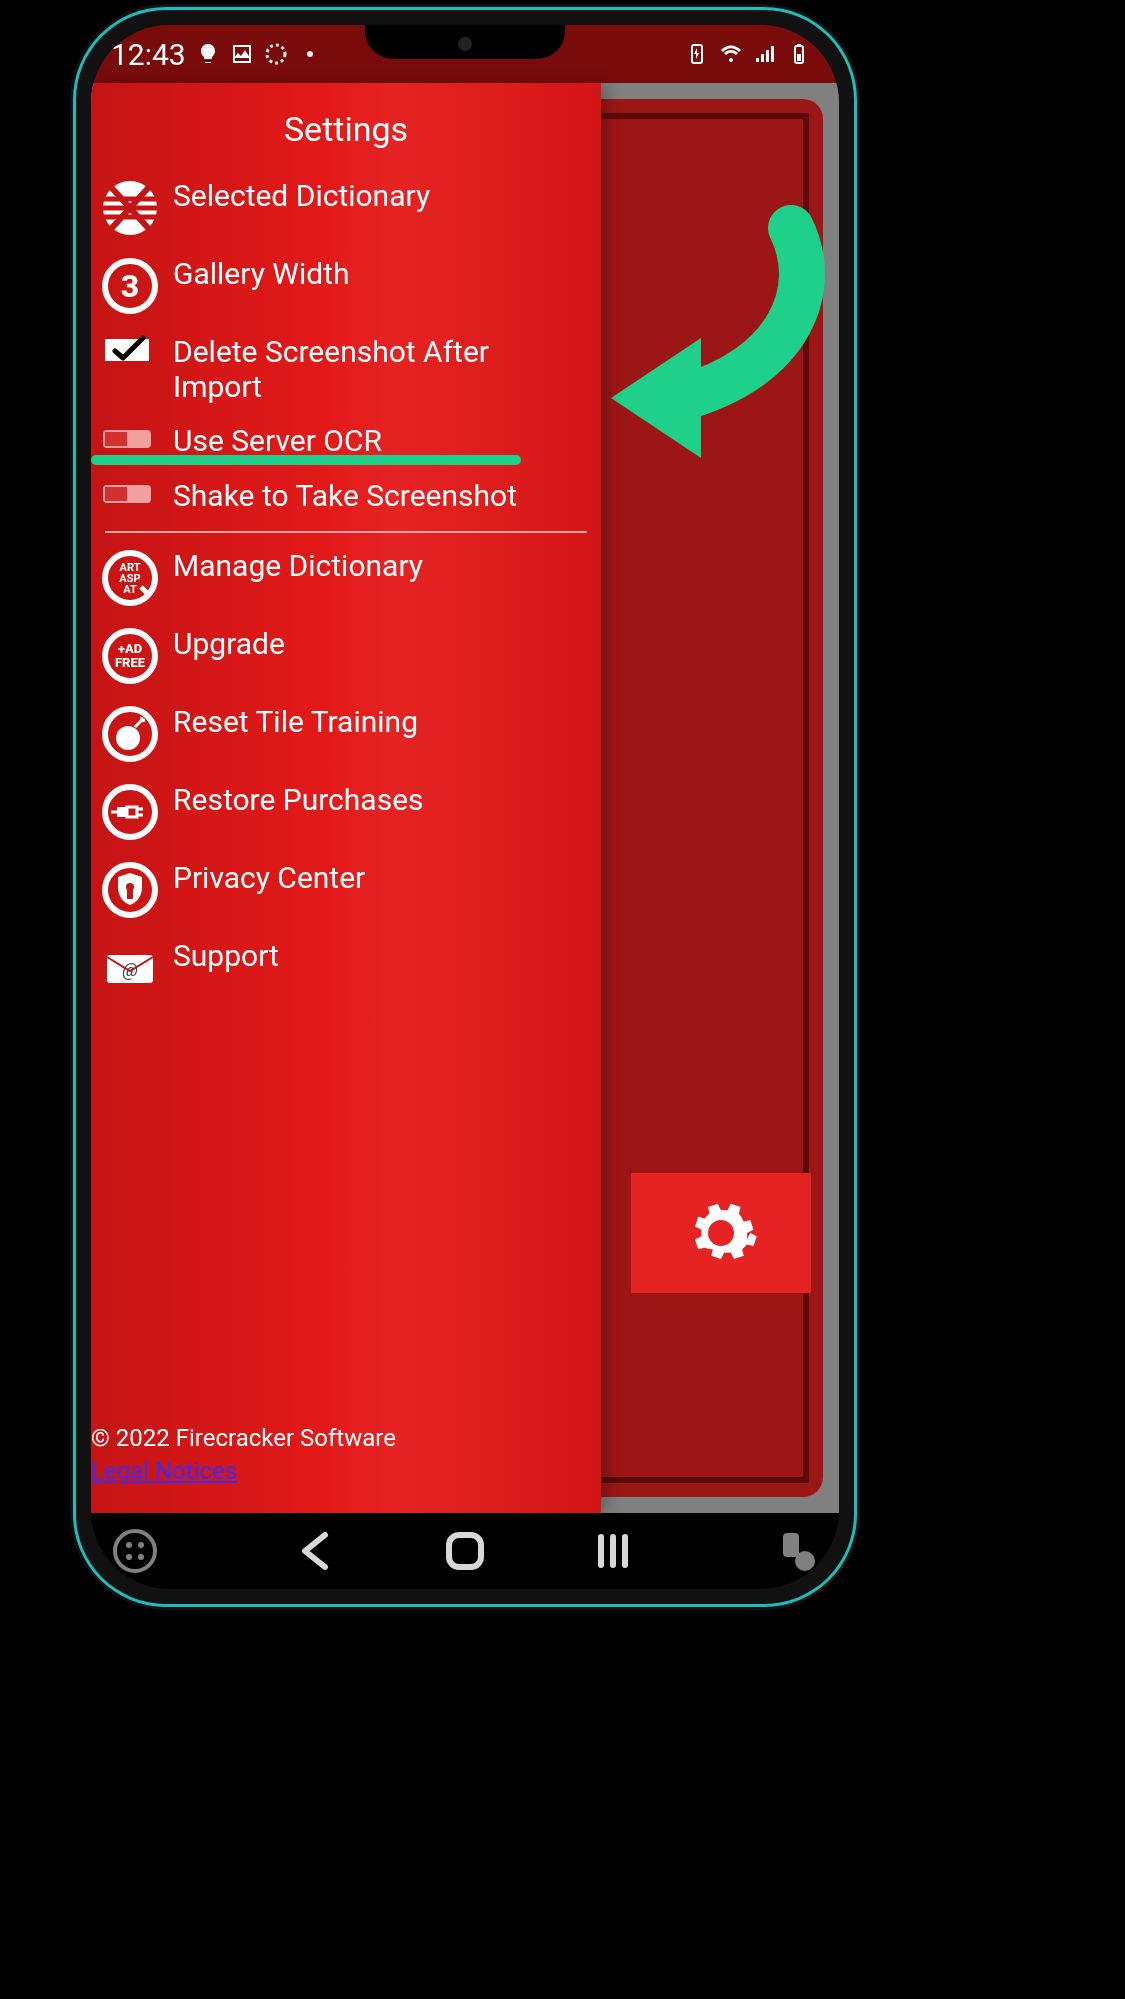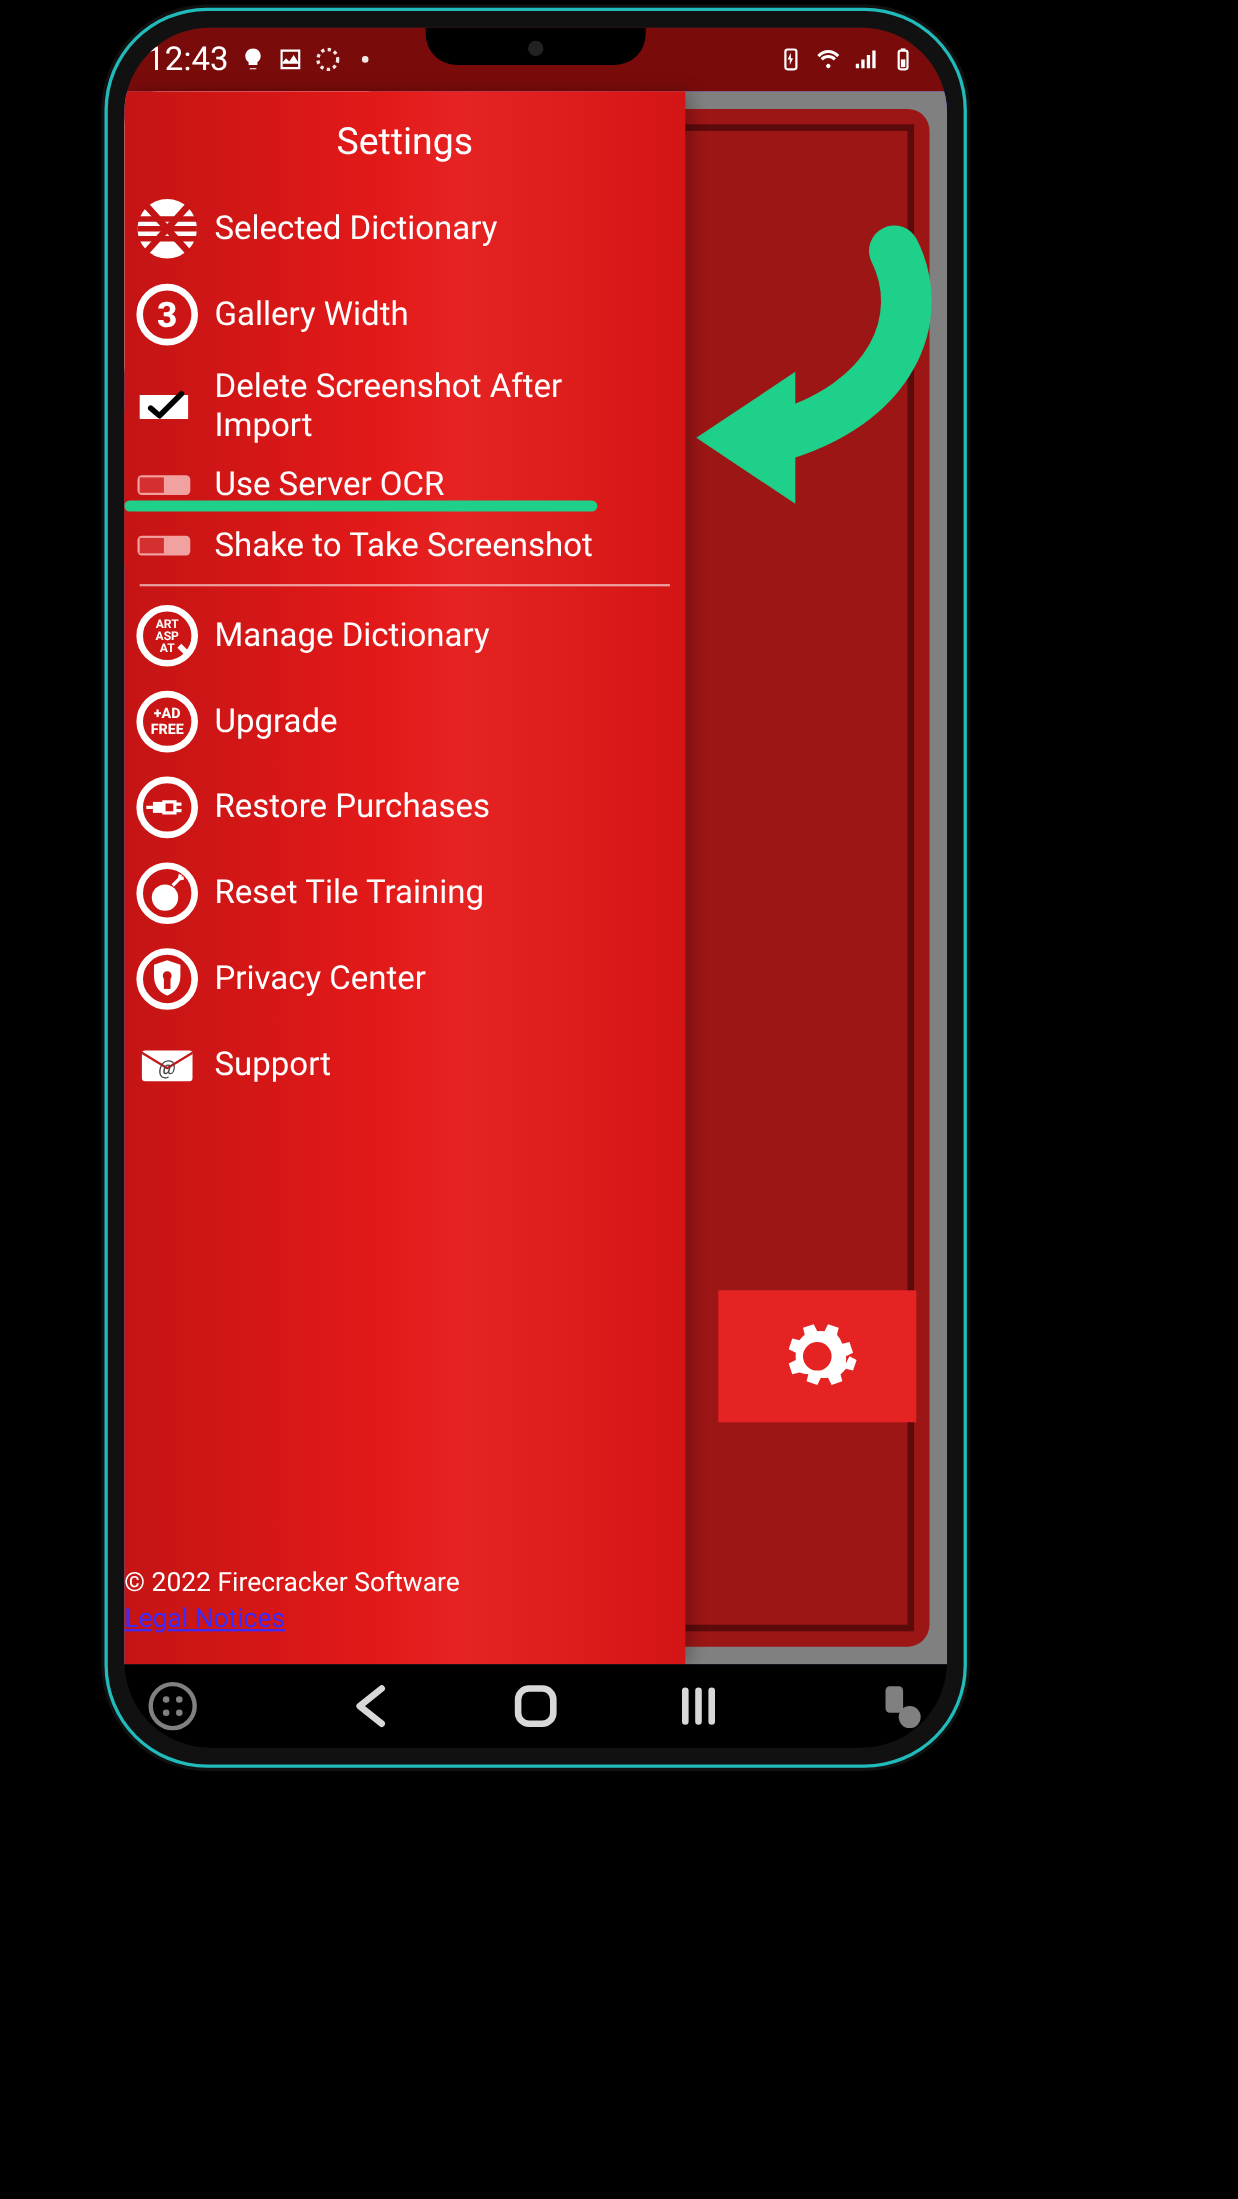--- a/index.html
+++ b/index.html
@@ -7,21 +7,21 @@
     background: #000;
     width: 1125px;
     height: 1999px;
     font-family: -apple-system, Roboto, "Helvetica Neue", Arial, sans-serif;
     position: relative;
     overflow: hidden;
   }
   
   .phone {
     position: absolute;
-    left: 98px;
+    left: 76px;
     top: 10px;
     width: 778px;
     height: 1594px;
     border-radius: 90px;
     background: #111;
     box-shadow: 0 0 0 3px #2bb, 0 0 0 6px #111;
   }
   .screen {
     position: absolute;
     left: 15px;
@@ -108,21 +108,21 @@
     box-shadow: 6px 0 14px rgba(0,0,0,.25);
   }
   .panel-title {
     text-align: center;
     font-size: 34px;
     font-weight: 400;
     padding: 26px 0 20px;
   }
   .row {
     display: flex;
-    align-items: center;
+    align-items: flex-start;
     gap: 14px;
     padding: 10px 16px 10px 10px;
   }
   .row .icon {
     width: 58px;
     height: 58px;
     flex-shrink: 0;
     display: flex;
     align-items: center;
     justify-content: center;
@@ -345,38 +345,38 @@
                 <text x="29" y="40" font-size="13" text-anchor="middle" fill="#fff" font-weight="800">FREE</text>
               </svg>
           </span>
           <span class="label">Upgrade</span>
         </div>
 
         <div class="row">
           <span class="icon ring">
             <svg viewBox="0 0 58 58">
                 <circle class="outline" cx="29" cy="29" r="25"></circle>
+                <circle cx="27" cy="33" r="12" fill="#fff"></circle>
+                <path d="M34 22l6-6M40 16l4-1M40 16l1-4" stroke="#fff" stroke-width="3" fill="none"></path>
+              </svg>
+          </span>
+          <span class="label">Reset Tile Training</span>
+        </div>
+
+        <div class="row">
+          <span class="icon ring">
+            <svg viewBox="0 0 58 58">
+                <circle class="outline" cx="29" cy="29" r="25"></circle>
                 <rect x="16" y="24" width="10" height="10" fill="#fff"></rect>
                 <path d="M26 24h10v10H26z" fill="none" stroke="#fff" stroke-width="3"></path>
                 <path d="M36 26h6M36 32h6" stroke="#fff" stroke-width="3"></path>
                 <path d="M10 29h6" stroke="#fff" stroke-width="3"></path>
               </svg>
           </span>
           <span class="label">Restore Purchases</span>
-        </div>
-
-        <div class="row">
-          <span class="icon ring">
-            <svg viewBox="0 0 58 58">
-                <circle class="outline" cx="29" cy="29" r="25"></circle>
-                <circle cx="27" cy="33" r="12" fill="#fff"></circle>
-                <path d="M34 22l6-6M40 16l4-1M40 16l1-4" stroke="#fff" stroke-width="3" fill="none"></path>
-              </svg>
-          </span>
-          <span class="label">Reset Tile Training</span>
         </div>
 
         <div class="row">
           <span class="icon ring">
             <svg viewBox="0 0 58 58">
                 <circle class="outline" cx="29" cy="29" r="25"></circle>
                 <path d="M29 12l12 4v10c0 10-6 16-12 18-6-2-12-8-12-18V16z" fill="#fff"></path>
                 <circle cx="29" cy="26" r="4" fill="#c51414"></circle>
                 <rect x="26" y="28" width="6" height="10" fill="#c51414"></rect>
               </svg>

